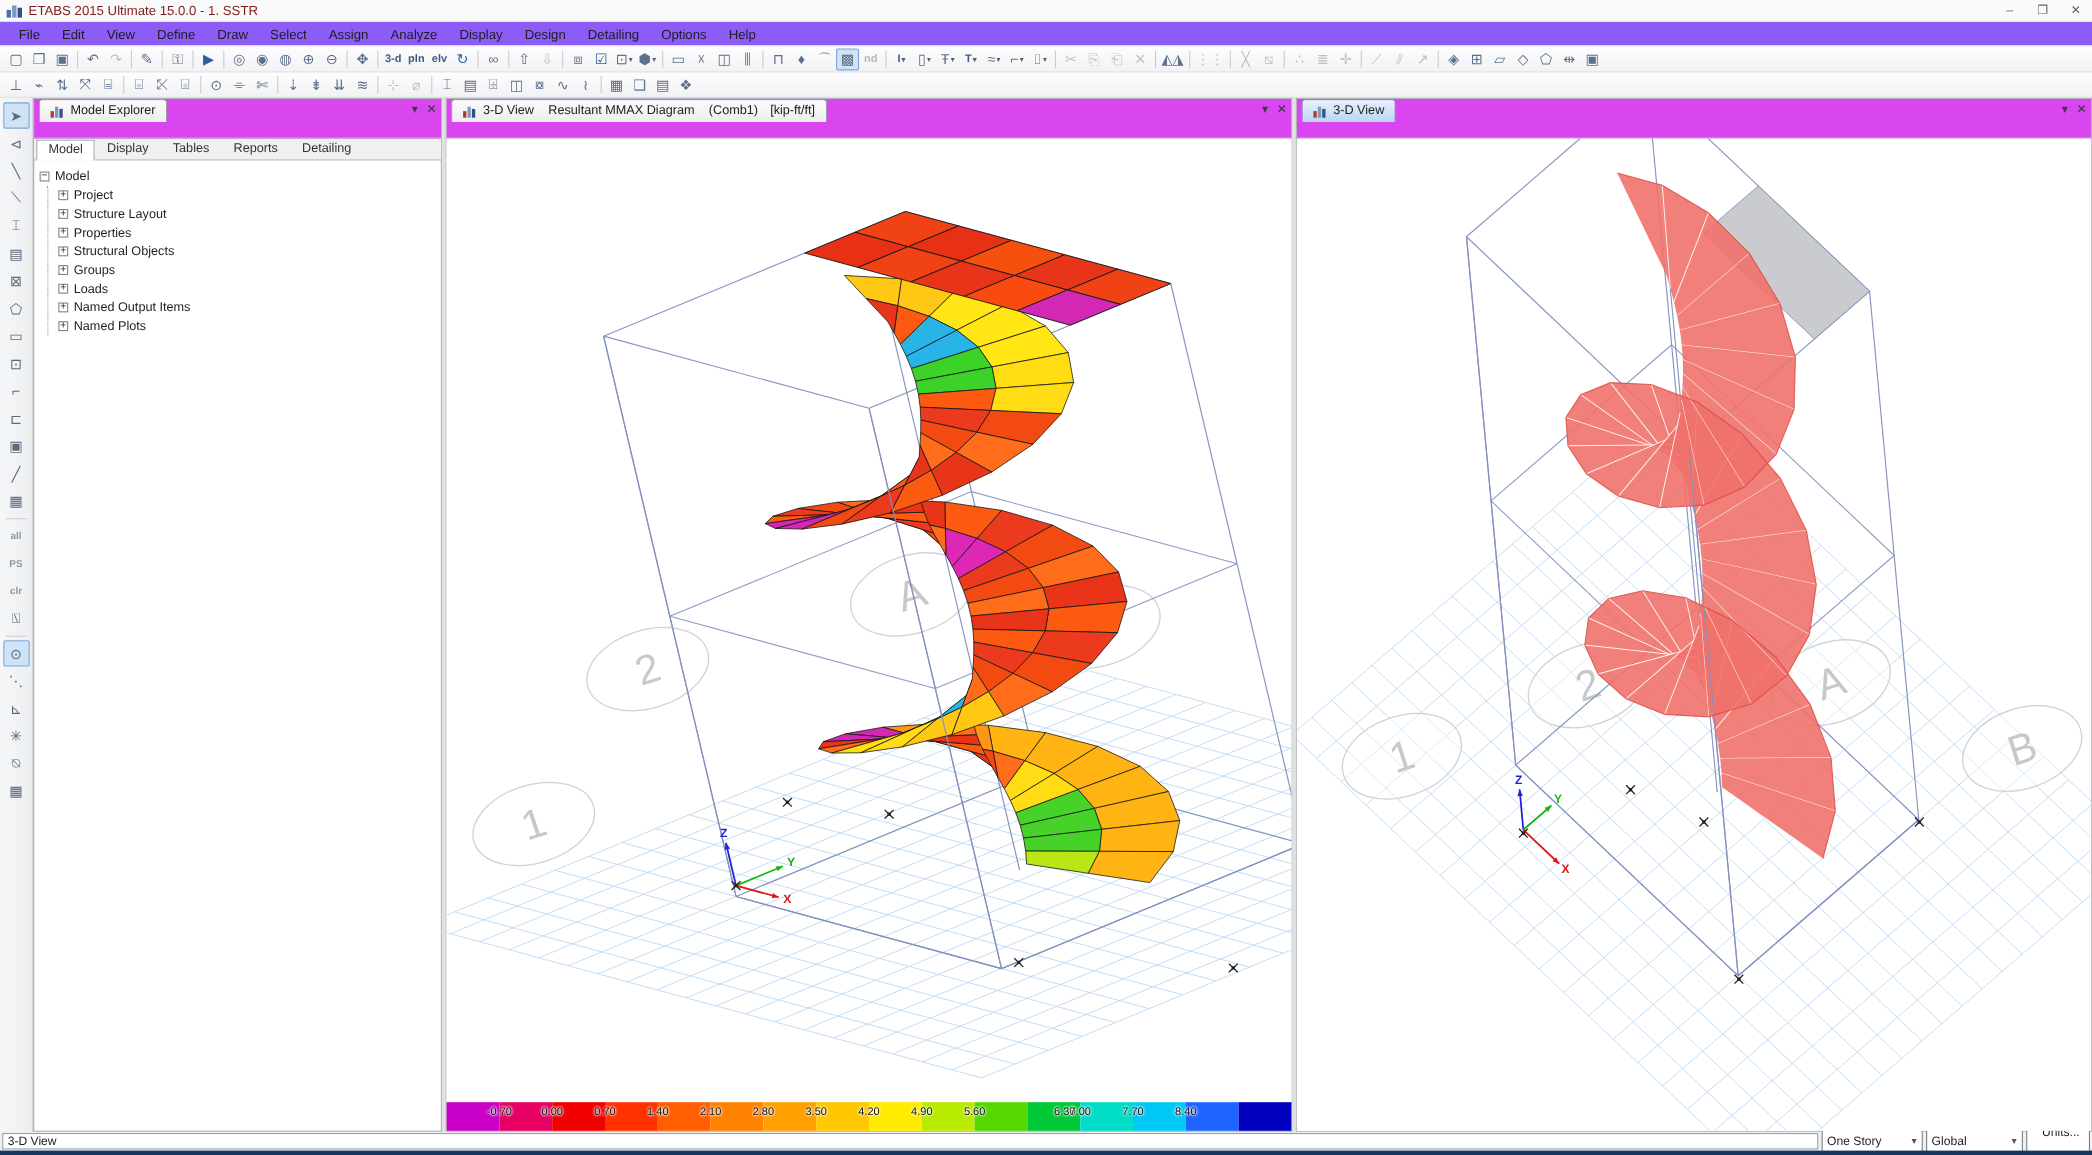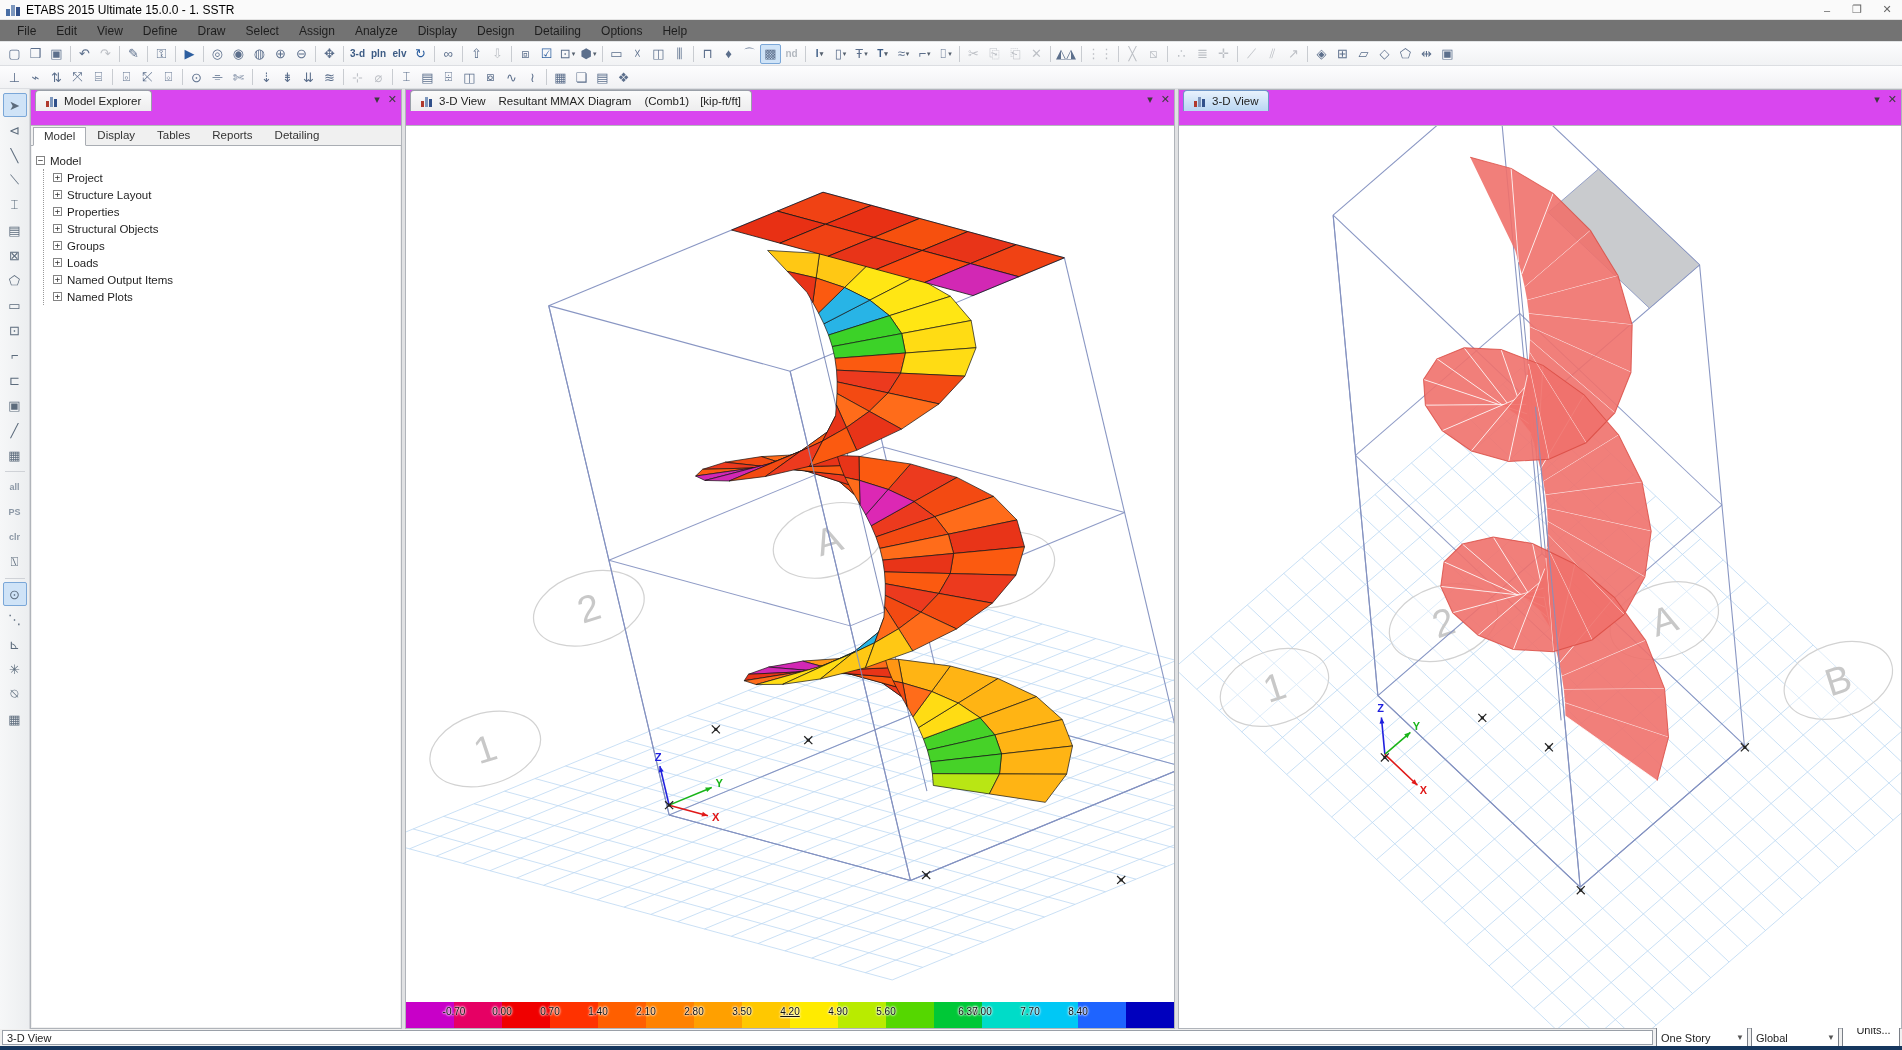--- a/index.html
+++ b/index.html
@@ -5,26 +5,26 @@
   * { margin:0; padding:0; box-sizing:border-box; }
   html,body { width:1902px; height:1050px; overflow:hidden; }
   body { font-family:"Liberation Sans", sans-serif; font-size:12px; background:#f0f0f0; color:#1e1e1e; }
   .app { width:1902px; height:1050px; display:flex; flex-direction:column; background:#f0f0f0; }
 
   
   .titlebar { height:20px; background:#fafafa; display:flex; align-items:center; padding-left:6px; border-bottom:1px solid #e3e3e3; }
   .app-ico { width:14px; height:12px; display:inline-flex; align-items:flex-end; gap:1px; margin-right:6px; }
   .app-ico i { display:block; width:4px; background:#4a6fa5; }
   .app-ico i.b1{height:7px;} .app-ico i.b2{height:11px;background:#7d97bd;} .app-ico i.b3{height:9px;background:#31508a;}
-  .title-text { color:#000000; font-size:12px; }
+  .title-text { color:#7f1d1d; font-size:12px; }
   .win-controls { margin-left:auto; display:flex; }
   .win-btn { width:30px; height:19px; display:flex; align-items:center; justify-content:center; color:#666; font-size:11px; }
 
   
-  .menubar { height:22px; background:#737373; display:flex; align-items:center; padding-left:8px; gap:2px; border-bottom:1px solid #e2e4e6; }
+  .menubar { height:22px; background:#8b5cf6; display:flex; align-items:center; padding-left:8px; gap:2px; border-bottom:1px solid #e2e4e6; }
   .menu-item { padding:2px 9px; color:#1e1e1e; }
 
   
   .toolbar { display:flex; align-items:center; background:linear-gradient(#fdfdfe,#f1f2f4); border-bottom:1px solid #dcdee2; padding-left:4px; }
   .tb1 { height:24px; } .tb2 { height:23px; }
   .tbtn { min-width:21px; height:20px; display:inline-flex; align-items:center; justify-content:center;
           color:#5c6f8c; font-size:13px; border:1px solid transparent; border-radius:2px; padding:0 1px; }
   .tbtn.txt { font-size:10px; font-weight:bold; color:#3d5c85; letter-spacing:0; }
   .tbtn.dis { opacity:0.4; filter:grayscale(60%); }
   .tbtn.active { background:#cfe3f7; border-color:#7aa7d8; }
@@ -590,21 +590,21 @@
           <span class="seg" style="background: rgb(0, 200, 245);"></span>
           <span class="seg" style="background: rgb(30, 100, 255);"></span>
           <span class="seg" style="background: rgb(0, 0, 190);"></span>
           <span class="lab" style="left: 6.25%;">-0.70</span>
           <span class="lab" style="left: 12.5%;">0.00</span>
           <span class="lab" style="left: 18.75%;">0.70</span>
           <span class="lab" style="left: 25%;">1.40</span>
           <span class="lab" style="left: 31.25%;">2.10</span>
           <span class="lab" style="left: 37.5%;">2.80</span>
           <span class="lab" style="left: 43.75%;">3.50</span>
-          <span class="lab" style="left: 50%; text-decoration: underline;">4.20</span>
+          <span class="lab" style="left: 50%;">4.20</span>
           <span class="lab" style="left: 56.25%;">4.90</span>
           <span class="lab" style="left: 62.5%;">5.60</span>
           <span class="lab" style="left: 68.75%; margin-left: 34px;">6.30</span>
           <span class="lab" style="left: 75%;">7.00</span>
           <span class="lab" style="left: 81.25%;">7.70</span>
           <span class="lab" style="left: 87.5%;">8.40</span>
         </div>
     </div>
 
     <div class="vsplit"></div>

